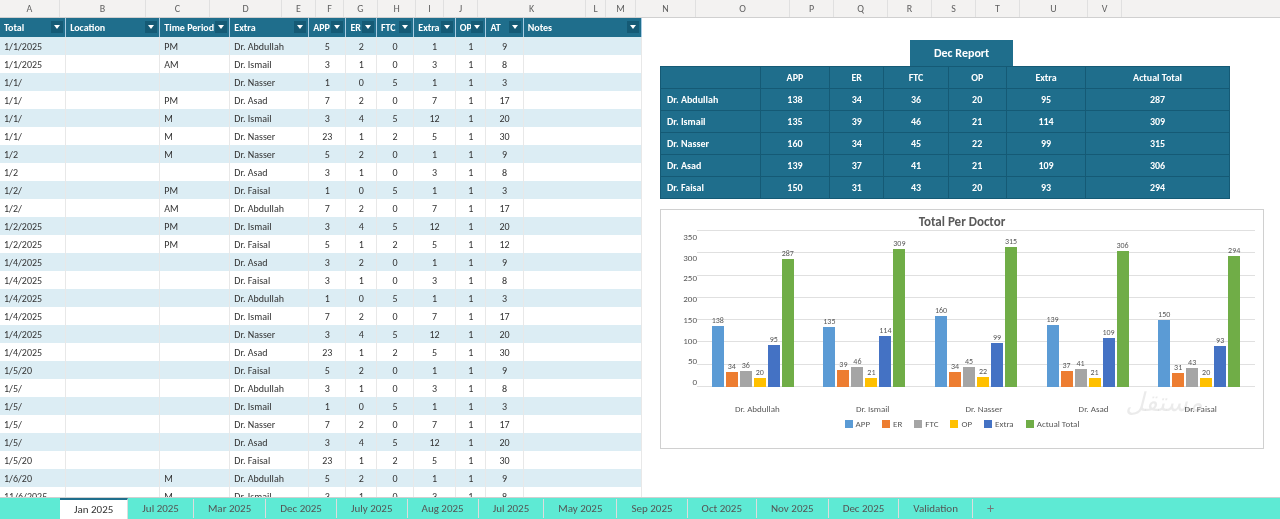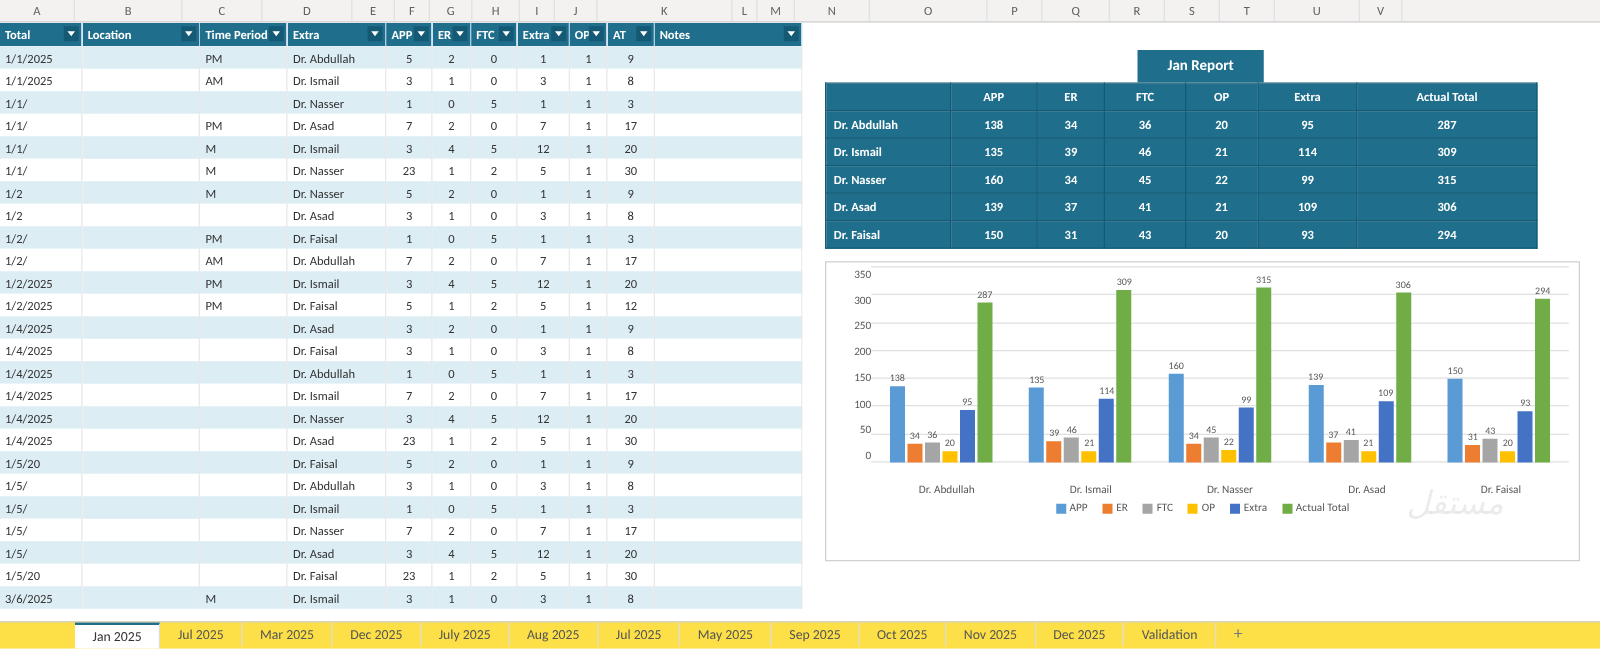--- a/index.html
+++ b/index.html
@@ -49,21 +49,21 @@
   .bar .lbl { position: absolute; top: -11px; left: 50%; transform: translateX(-50%); font-size: 8px; color: #595959; white-space: nowrap; }
   .x-labels { display: flex; justify-content: space-around; font-size: 9px; color: #595959; margin-top: 2px; padding-left: 28px; }
   .legend { display: flex; justify-content: center; gap: 12px; font-size: 9px; color: #595959; margin-top: 4px; }
   .legend span { display: inline-flex; align-items: center; gap: 3px; }
   .legend i { width: 8px; height: 8px; display: inline-block; }
 
   
   .watermark { position: absolute; right: 60px; bottom: 30px; font-size: 26px; color: rgba(0,0,0,0.08); font-weight: 300; font-style: italic; pointer-events: none; }
 
   
-  .sheet-tabs { height: 22px; display: flex; align-items: flex-start; background: #fde047; border-top: 1px solid #d0d0d0; padding-left: 60px; gap: 0; font-size: 11px; }
+  .sheet-tabs { height: 22px; display: flex; align-items: center; background: #5eead4; border-top: 1px solid #d0d0d0; padding-left: 60px; gap: 0; font-size: 11px; }
   .sheet-tabs .tab { padding: 3px 14px; border-right: 1px solid #ddd; color: #555; cursor: pointer; }
   .sheet-tabs .tab.active { background: #fff; border-top: 2px solid #1f6e8c; color: #333; }
   .sheet-tabs .add { padding: 0 14px; font-size: 14px; color: #777; cursor: pointer; }
 
   .blur { color: #c8c8c8; filter: blur(1px); }
 </style>
 </head>
 <body>
 
 <div class="col-headers" id="colh">
@@ -417,40 +417,53 @@
             <td>Dr. Faisal</td>
             <td class="num">23</td>
             <td class="num">1</td>
             <td class="num">2</td>
             <td class="num">5</td>
             <td class="num">1</td>
             <td class="num">30</td>
             <td></td>
           </tr>
           <tr>
-            <td>3/6/2025</td>
+            <td>1/6/20</td>
+            <td class="blur"></td>
+            <td>M</td>
+            <td>Dr. Abdullah</td>
+            <td class="num">5</td>
+            <td class="num">2</td>
+            <td class="num">0</td>
+            <td class="num">1</td>
+            <td class="num">1</td>
+            <td class="num">9</td>
+            <td></td>
+          </tr>
+          <tr>
+            <td>11/6/2025</td>
             <td class="blur"></td>
             <td>M</td>
             <td>Dr. Ismail</td>
             <td class="num">3</td>
             <td class="num">1</td>
             <td class="num">0</td>
             <td class="num">3</td>
             <td class="num">1</td>
             <td class="num">8</td>
             <td></td>
           </tr>
         </tbody>
     </table>
   </div>
 
   <div class="right-area">
     <div class="summary-wrap">
       <div class="summary-title-wrap">
-        <div class="summary-title">Jan Report</div>
+        <div class="summary-title">Dec Report</div>
       </div>
       <table class="summary-table">
         <thead>
             <tr id="sum-head">
               <th></th>
               <th>APP</th>
               <th>ER</th>
               <th>FTC</th>
               <th>OP</th>
               <th>Extra</th>
@@ -501,20 +514,21 @@
               <td>43</td>
               <td>20</td>
               <td>93</td>
               <td>294</td>
             </tr>
           </tbody>
       </table>
     </div>
 
     <div class="chart-card">
+      <div class="chart-title">Total Per Doctor</div>
       <div class="chart-body">
         <div class="y-axis" id="yaxis">
             <div>350</div>
             <div>300</div>
             <div>250</div>
             <div>200</div>
             <div>150</div>
             <div>100</div>
             <div>50</div>
             <div>0</div>

